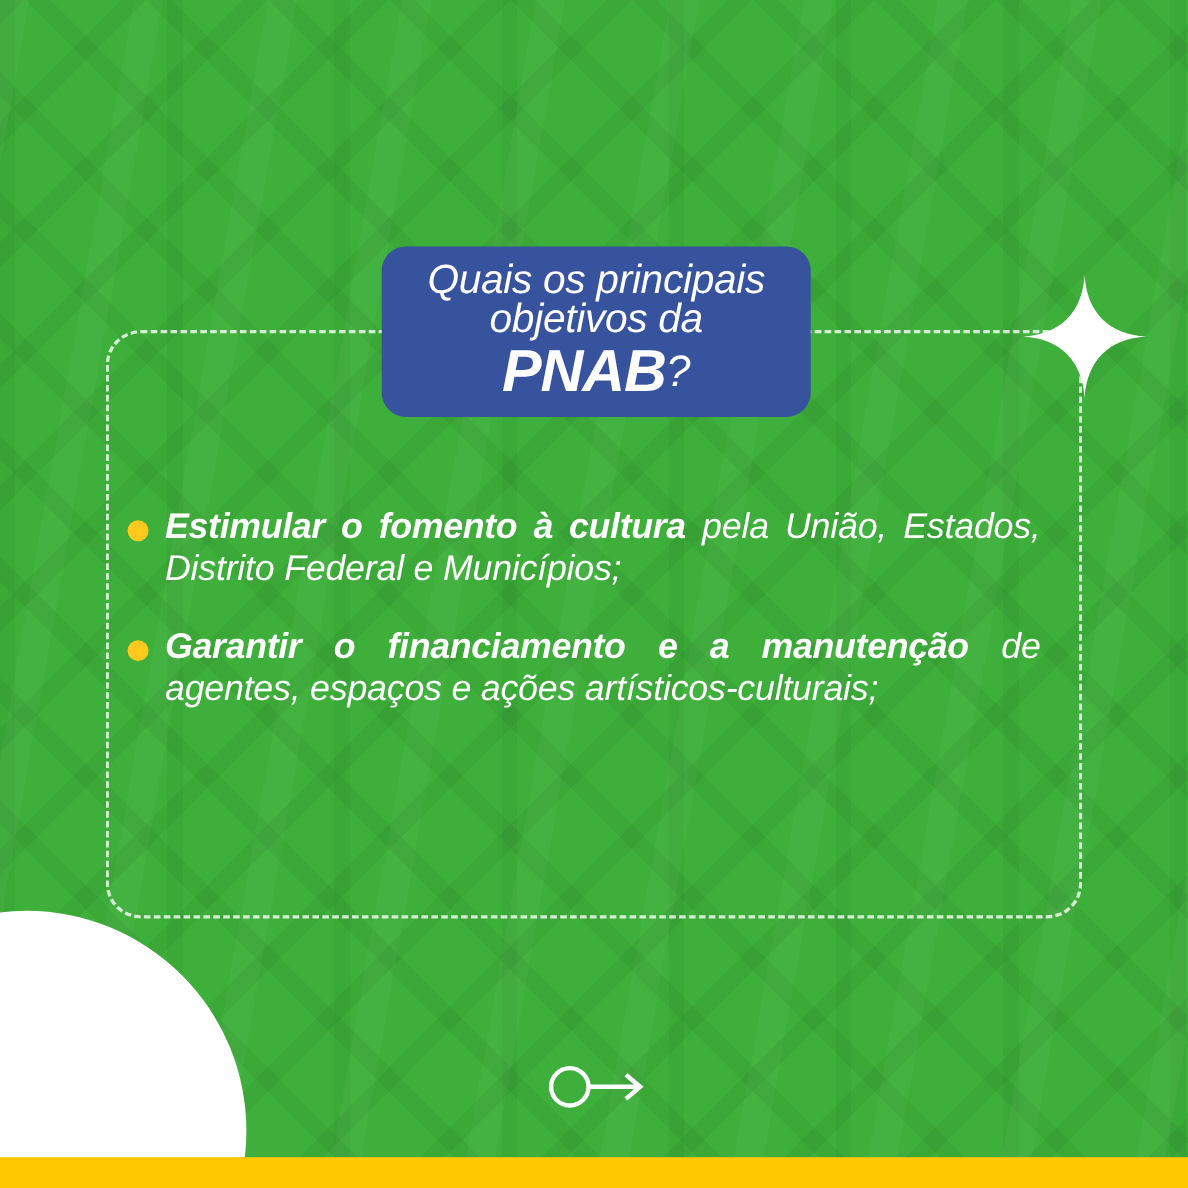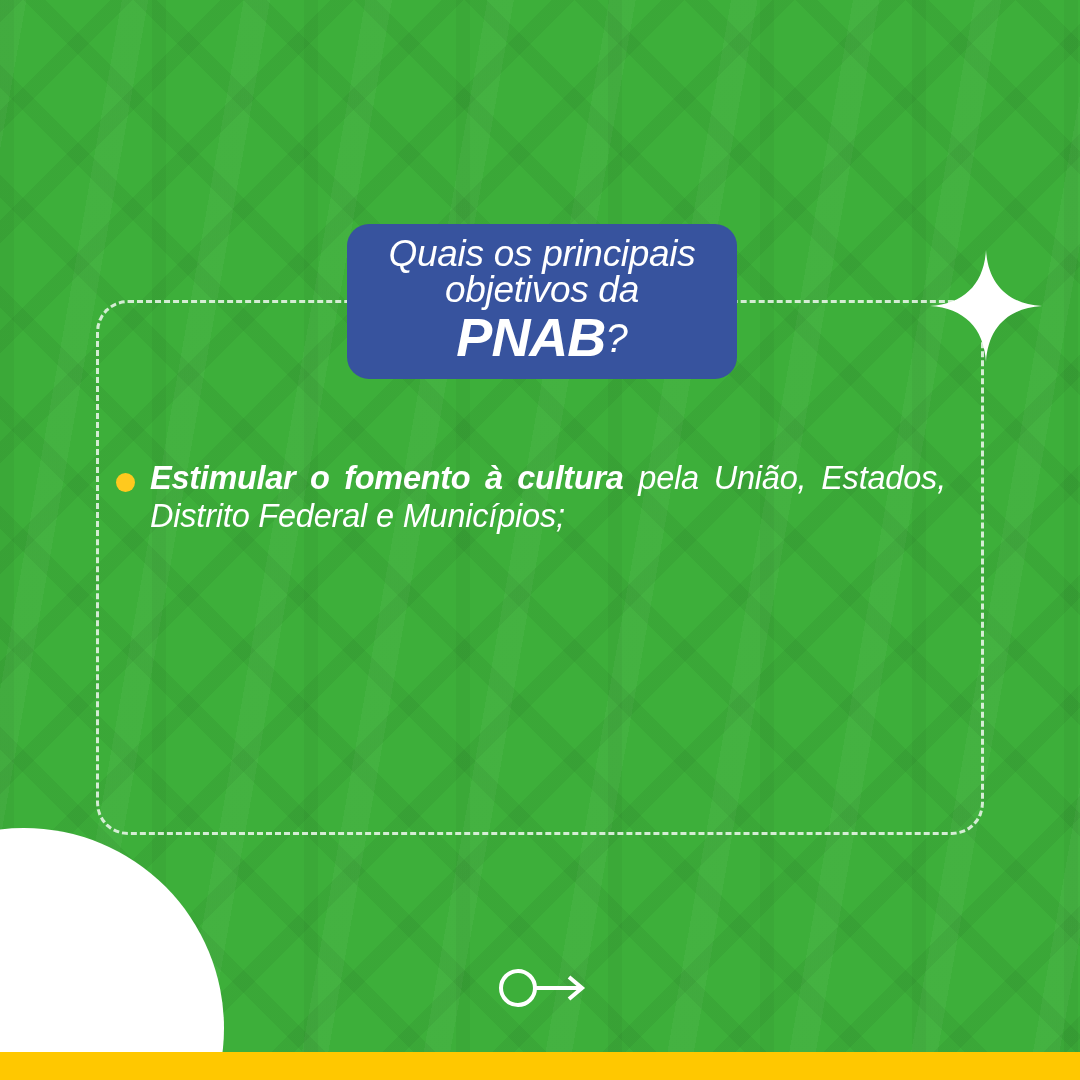--- a/index.html
+++ b/index.html
@@ -185,20 +185,24 @@
     <div id="title-line3"><span class="acro">PNAB</span><span>?</span></div>
   </div>
 
   <div id="bullets">
 
     <div class="bullet-item">
       <span class="bullet-dot"></span>
       <div class="bullet-text"><span class="lead">Estimular o fomento à cultura</span><span> pela União, Estados, Distrito Federal e Municípios;</span></div>
     </div>
 
+    <div class="bullet-item">
+      <span class="bullet-dot"></span>
+      <div class="bullet-text"><span class="lead">Garantir o financiamento e a manutenção</span><span> de agentes, espaços e ações artísticos-culturais;</span></div>
+    </div>
 
 
   </div>
 
   <svg id="swipe-arrow" viewBox="0 0 92 50">
     <circle cx="21" cy="25" r="17" fill="none" stroke="#ffffff" stroke-width="4"></circle>
     <line x1="38" y1="25" x2="84" y2="25" stroke="#ffffff" stroke-width="4"></line>
     <polyline points="72,14 85,25 72,36" fill="none" stroke="#ffffff" stroke-width="4" stroke-linecap="butt" stroke-linejoin="miter"></polyline>
   </svg>
 

